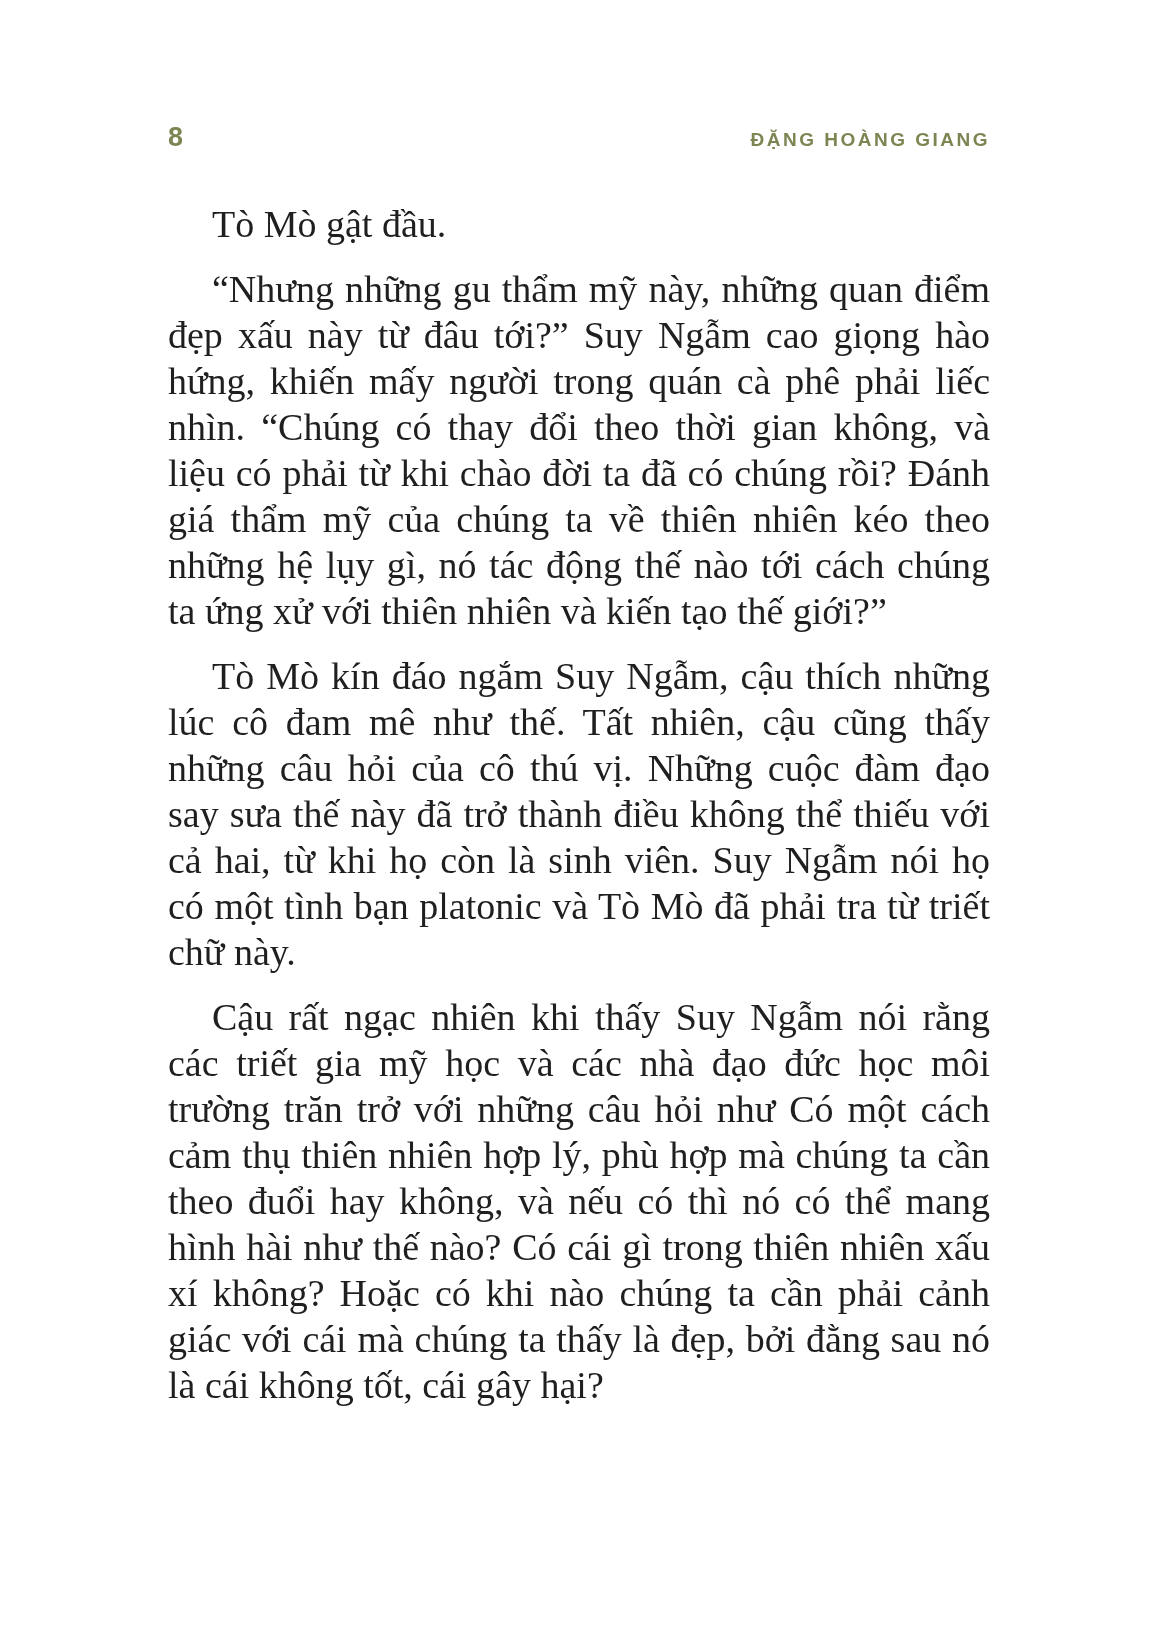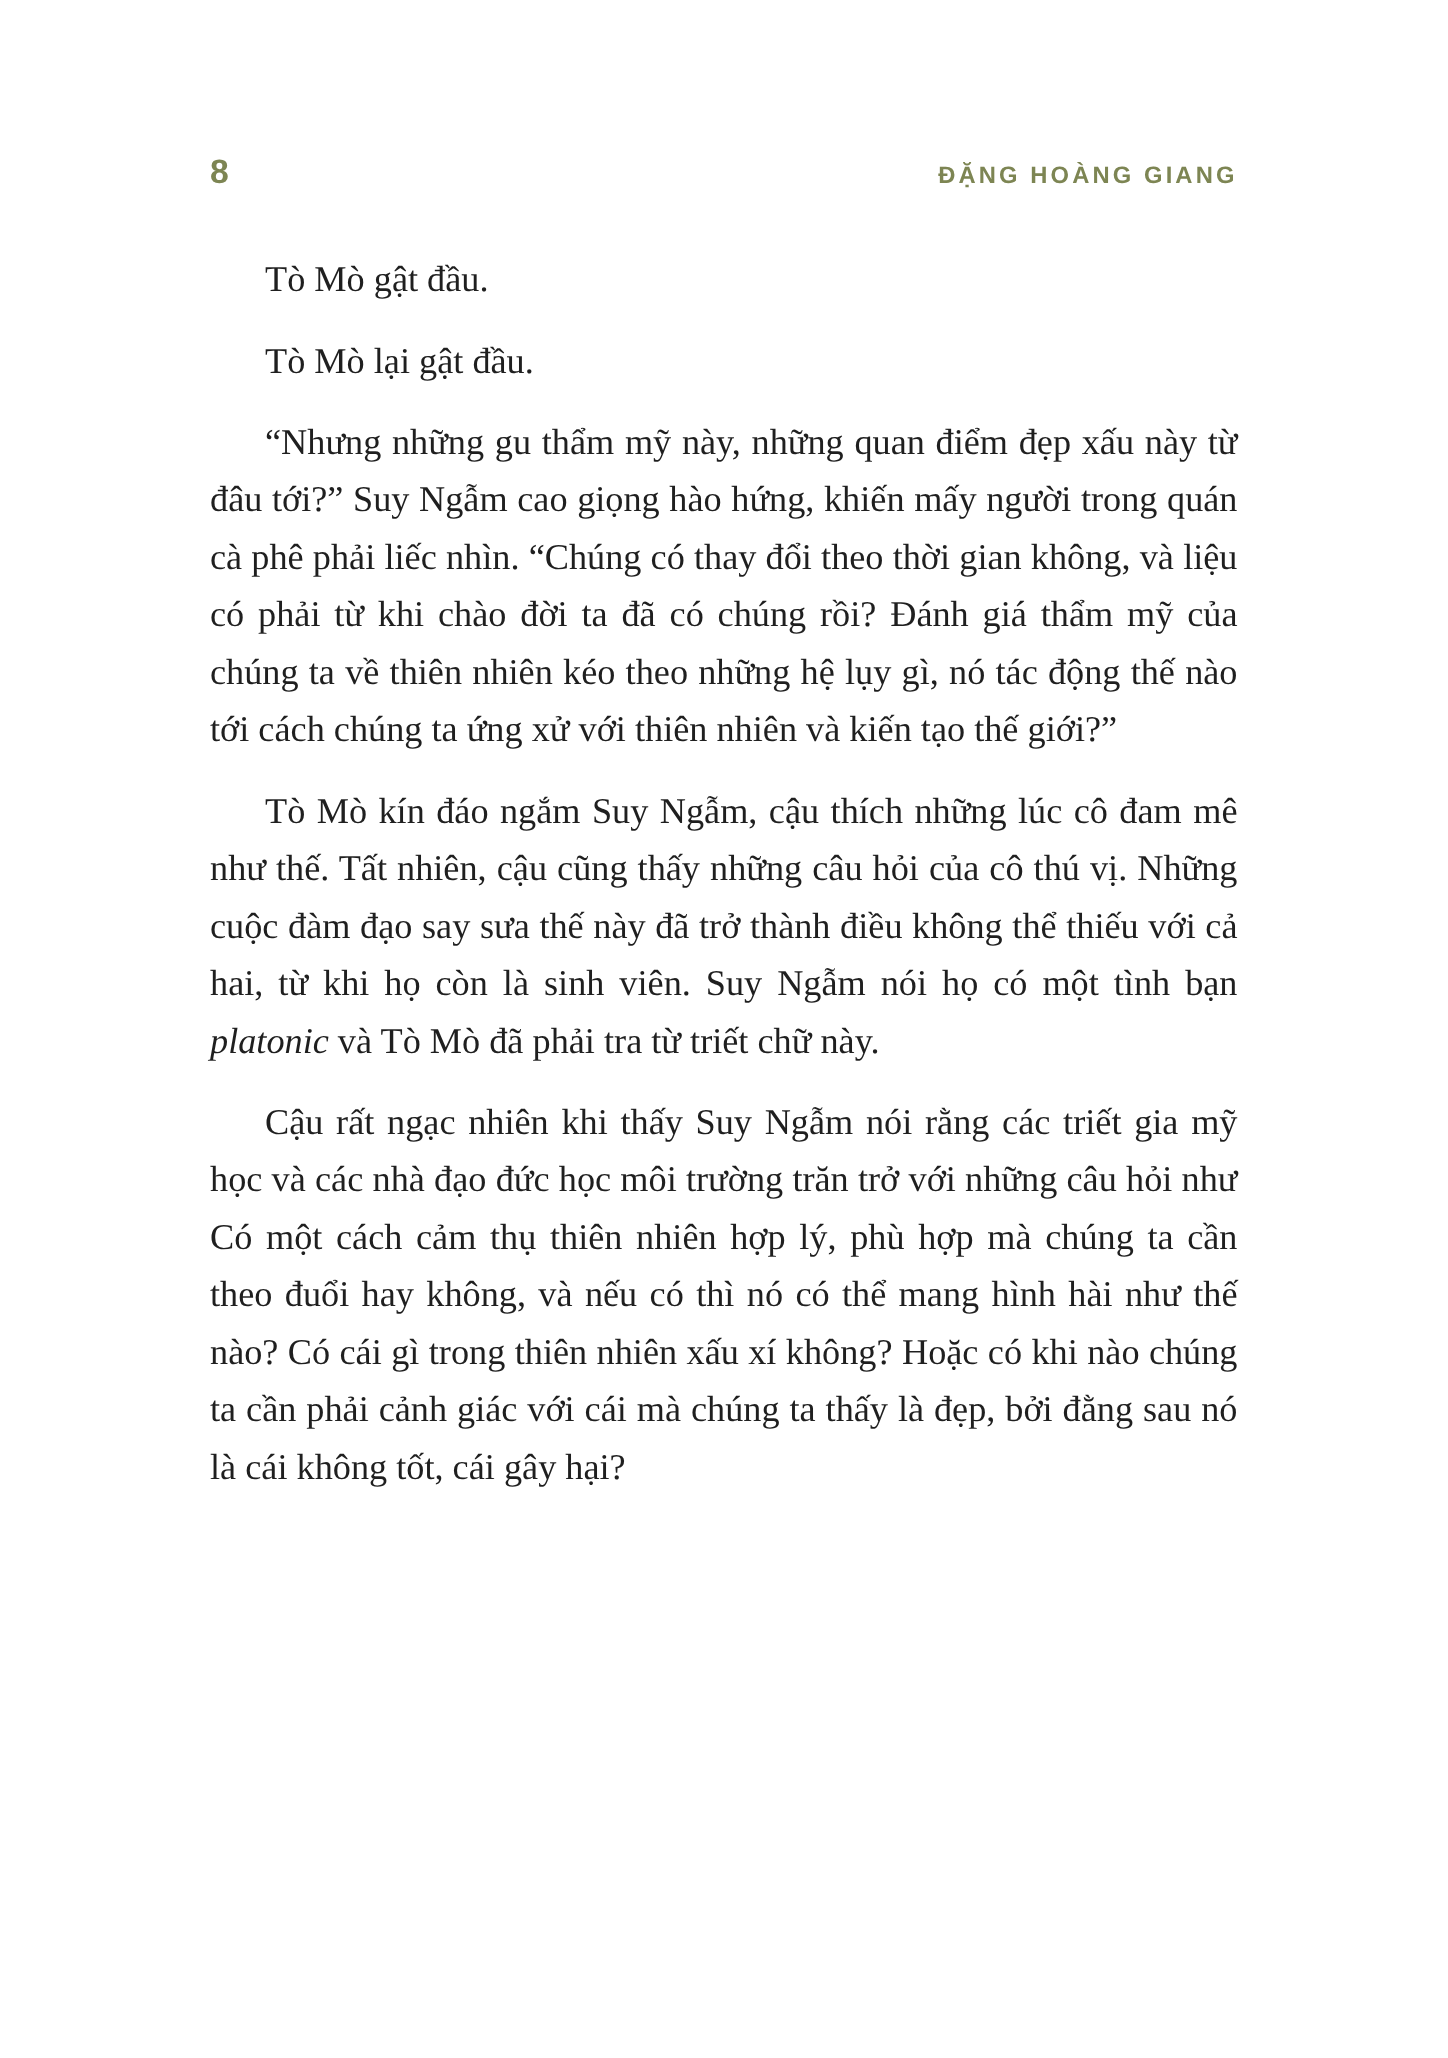--- a/index.html
+++ b/index.html
@@ -30,43 +30,41 @@
   }
   .page-number {
     font-size: 27px;
   }
   .author {
     font-size: 19px;
     letter-spacing: 2.5px;
   }
   .page-body {
     margin-top: 48px;
-    font-size: 29px;
+    font-size: 38px;
     line-height: 46px;
     color: #1f1f1f;
     text-align: justify;
   }
   .para {
     margin: 0 0 19px 0;
     text-indent: 44px;
   }
   .para .italic {
-    font-style: italic;
   }
 </style>
 </head>
 <body>
 
 <div class="page">
   <div class="page-header">
     <span class="page-number">8</span>
     <span class="author">ĐẶNG HOÀNG GIANG</span>
   </div>
 
   <div class="page-body">
 
   <p class="para"><span>Tò Mò gật đầu.</span></p>
-      <p class="para"><span>Tò Mò lại gật đầu.</span></p>
       <p class="para"><span>“Nhưng những gu thẩm mỹ này, những quan điểm đẹp xấu này từ đâu tới?” Suy Ngẫm cao giọng hào hứng, khiến mấy người trong quán cà phê phải liếc nhìn. “Chúng có thay đổi theo thời gian không, và liệu có phải từ khi chào đời ta đã có chúng rồi? Đánh giá thẩm mỹ của chúng ta về thiên nhiên kéo theo những hệ lụy gì, nó tác động thế nào tới cách chúng ta ứng xử với thiên nhiên và kiến tạo thế giới?”</span></p>
       <p class="para"><span>Tò Mò kín đáo ngắm Suy Ngẫm, cậu thích những lúc cô đam mê như thế. Tất nhiên, cậu cũng thấy những câu hỏi của cô thú vị. Những cuộc đàm đạo say sưa thế này đã trở thành điều không thể thiếu với cả hai, từ khi họ còn là sinh viên. Suy Ngẫm nói họ có một tình bạn </span><span class="italic">platonic</span><span> và Tò Mò đã phải tra từ triết chữ này.</span></p>
       <p class="para"><span>Cậu rất ngạc nhiên khi thấy Suy Ngẫm nói rằng các triết gia mỹ học và các nhà đạo đức học môi trường trăn trở với những câu hỏi như Có một cách cảm thụ thiên nhiên hợp lý, phù hợp mà chúng ta cần theo đuổi hay không, và nếu có thì nó có thể mang hình hài như thế nào? Có cái gì trong thiên nhiên xấu xí không? Hoặc có khi nào chúng ta cần phải cảnh giác với cái mà chúng ta thấy là đẹp, bởi đằng sau nó là cái không tốt, cái gây hại?</span></p>
     </div>
 </div>
 
 </body></html>

